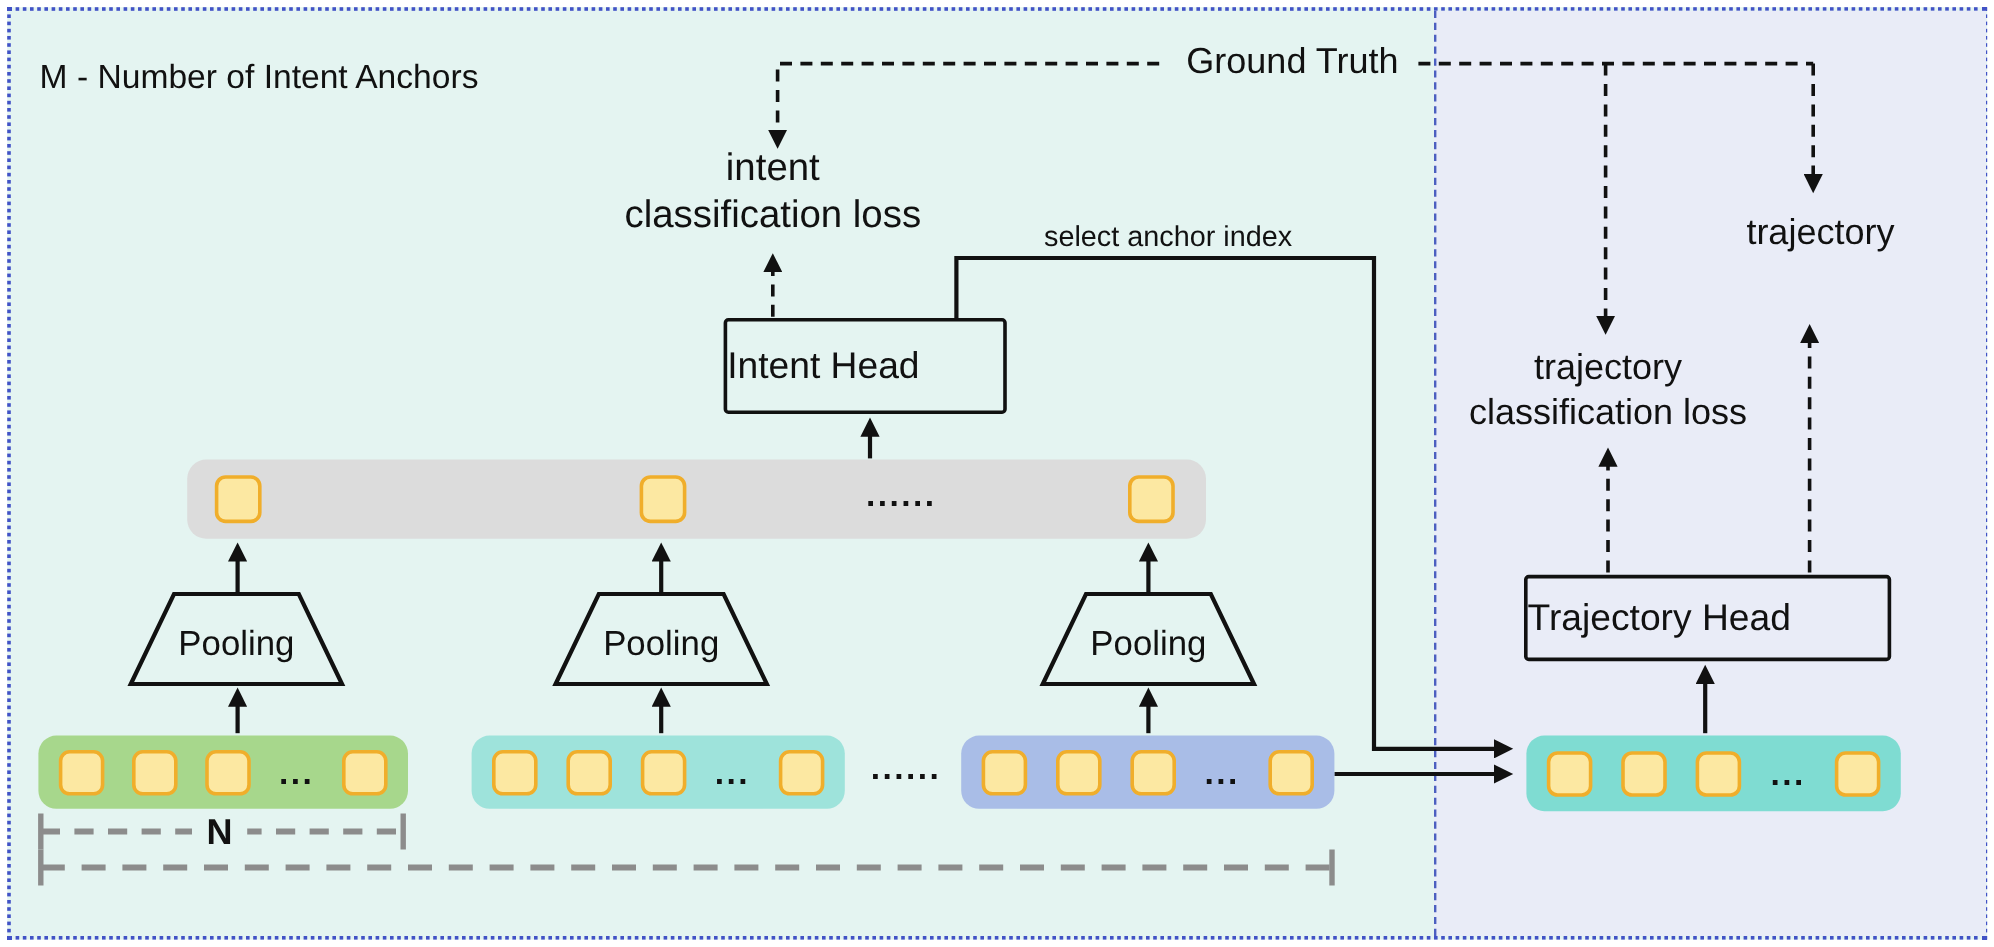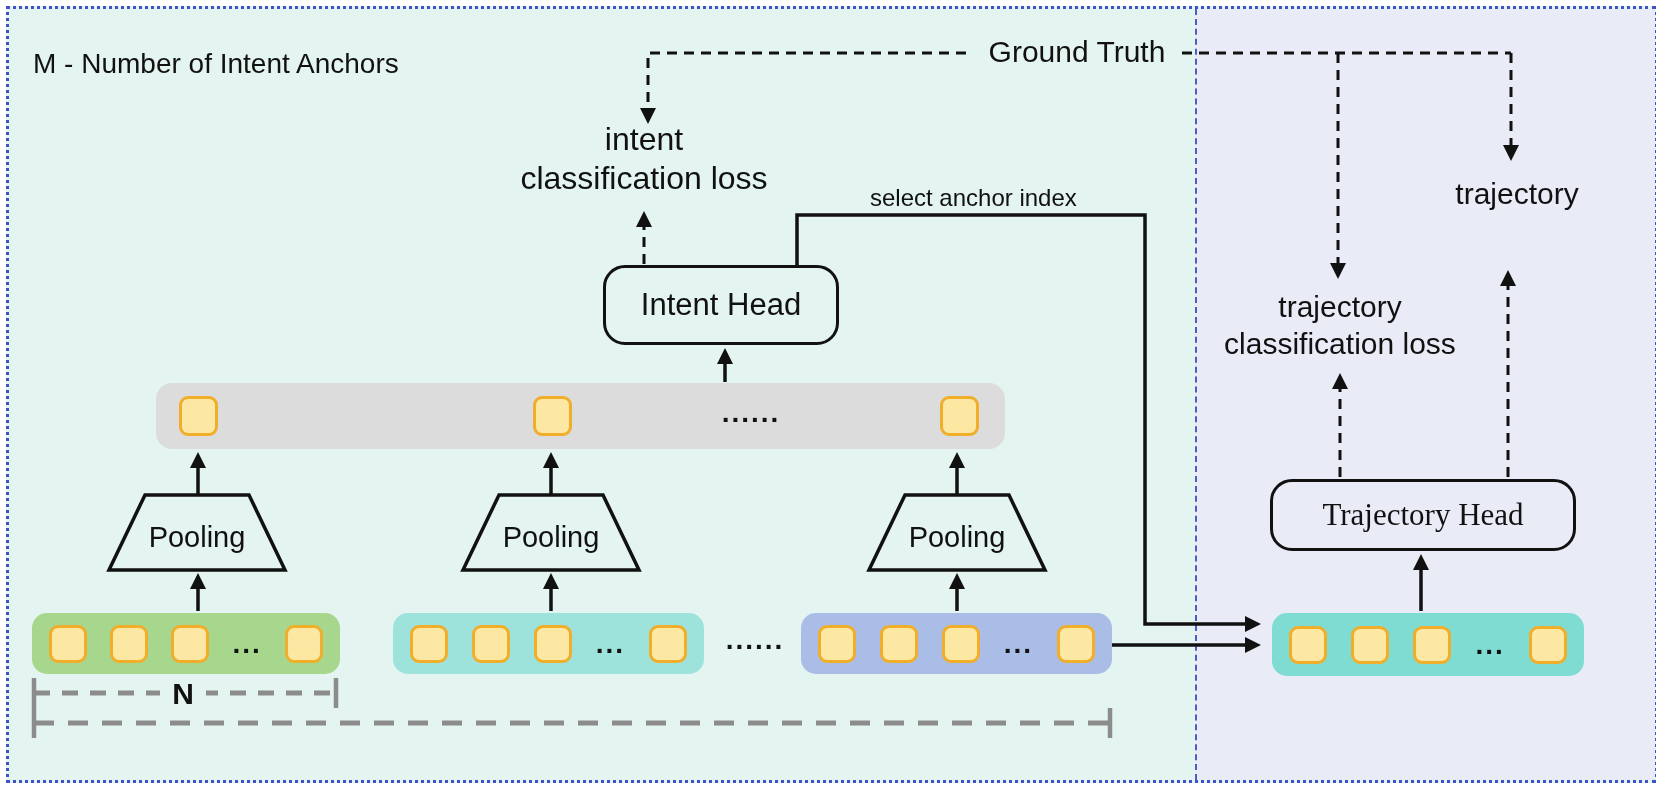--- a/index.html
+++ b/index.html
@@ -19,25 +19,25 @@
   svg.overlay{position:absolute;left:0;top:0;z-index:1;}
   .el{position:absolute;z-index:2;}
   .legend{left:33px;top:46px;font-size:28px;font-weight:normal;line-height:36px;white-space:nowrap;}
   .gt{left:952px;top:36px;width:250px;text-align:center;font-size:30px;line-height:32px;white-space:nowrap;}
   .loss{text-align:center;white-space:nowrap;}
   .loss-intent{left:494px;top:120px;width:300px;font-size:32px;line-height:39px;}
   .loss-tc{left:1190px;top:288px;width:300px;font-size:30px;line-height:37px;}
   .loss-tr{left:1380px;top:175px;width:274px;font-size:30px;line-height:37px;}
   .select-anchor{left:870px;top:184px;width:250px;text-align:left;font-size:24px;white-space:nowrap;}
   .head-box{
-    border:3.5px solid #111;border-radius:22px;display:flex;align-items:center;justify-content:center;
+    border:3.5px solid #111;border-radius:4px;display:flex;align-items:center;justify-content:flex-start;
     font-size:31px;background:transparent;box-sizing:border-box;white-space:nowrap;
   }
   .intent-head{left:603px;top:265px;width:236px;height:80px;}
-  .traj-head{left:1270px;top:479px;width:306px;height:72px;font-family:Liberation Serif, serif;}
+  .traj-head{left:1270px;top:479px;width:306px;height:72px;}
   .pooling-label{width:140px;text-align:center;font-size:29px;line-height:30px;}
   .bar{border-radius:15px;box-sizing:border-box;}
   .anchor-bar{left:156px;top:383px;width:849px;height:66px;background:#dcdcdc;border-radius:16px;}
   .mode-bar{top:613px;height:61px;display:flex;align-items:center;justify-content:space-between;padding:0 17px;}
   .bar-green{left:32px;width:308px;background:#a7d78c;}
   .bar-teal{left:393px;width:311px;background:#9ee3db;}
   .bar-blue{left:801px;width:311px;background:#a9bde7;}
   .bar-teal-r{left:1272px;top:613px;width:312px;height:63px;background:#7fdcd2;}
   .token{
     width:38px;height:38px;background:#fce8a2;border:3px solid #f0ae2b;border-radius:9px;

